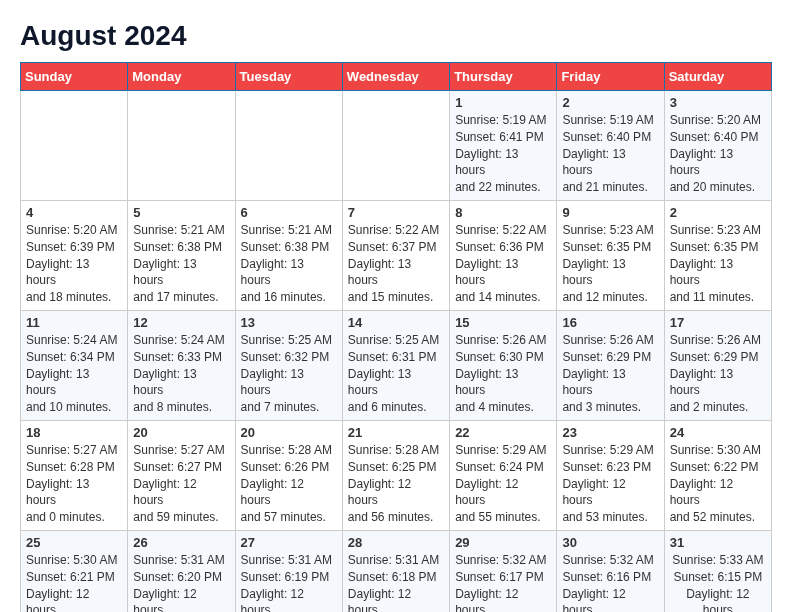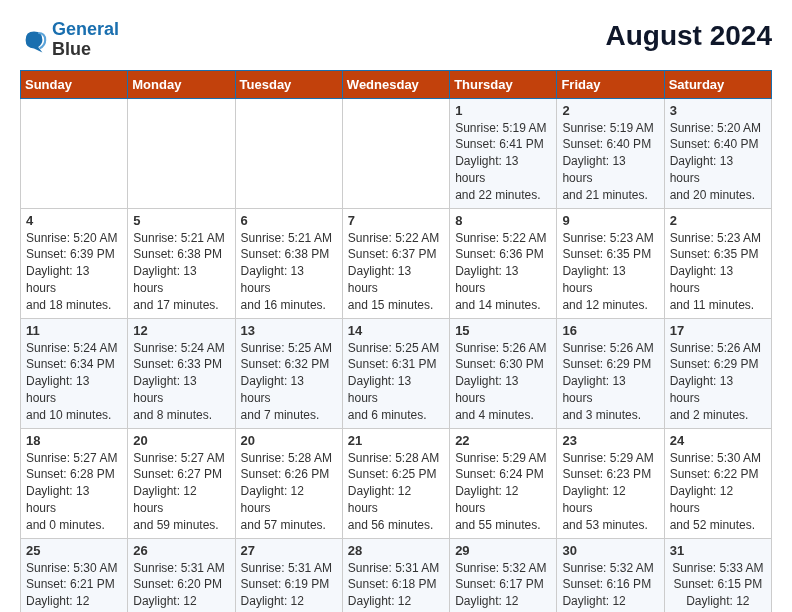--- a/index.html
+++ b/index.html
@@ -45,21 +45,21 @@
     .calendar-subtitle {
       font-size: 16px;
       color: #555;
     }
     table {
       width: 100%;
       border-collapse: collapse;
       table-layout: fixed;
     }
     thead tr th {
-      background-color: #c2410c;
+      background-color: #ef4444;
       color: #fff;
       padding: 6px 4px;
       font-size: 13px;
       font-weight: bold;
       text-align: left;
       border: 1px solid #1a6faf;
     }
     tbody tr td {
       vertical-align: top;
       border: 1px solid #ccc;
@@ -87,30 +87,20 @@
       color: #333;
     }
     .empty-cell {
       background: #fff !important;
     }
   </style>
 </head>
 <body>
 
 <div class="header">
-  <div class="logo">
-    <svg class="logo-icon" viewBox="0 0 40 40" xmlns="http://www.w3.org/2000/svg">
-      <path d="M8 20 Q8 8 20 8 Q32 8 32 20 Q32 26 26 30 L32 38 L20 32 Q8 32 8 20Z" fill="#1a6faf"></path>
-      <path d="M26 10 Q36 10 36 20 Q36 28 28 32" fill="none" stroke="#5ba3d9" stroke-width="3"></path>
-    </svg>
-    <div class="logo-text">
-      <div><span>General</span></div>
-      <div>Blue</div>
-    </div>
-  </div>
   <div class="title-block">
     <div class="calendar-title">August 2024</div>
   </div>
 </div>
 
 <table>
   <thead>
     <tr>
     <th>Sunday</th>
         <th>Monday</th>

